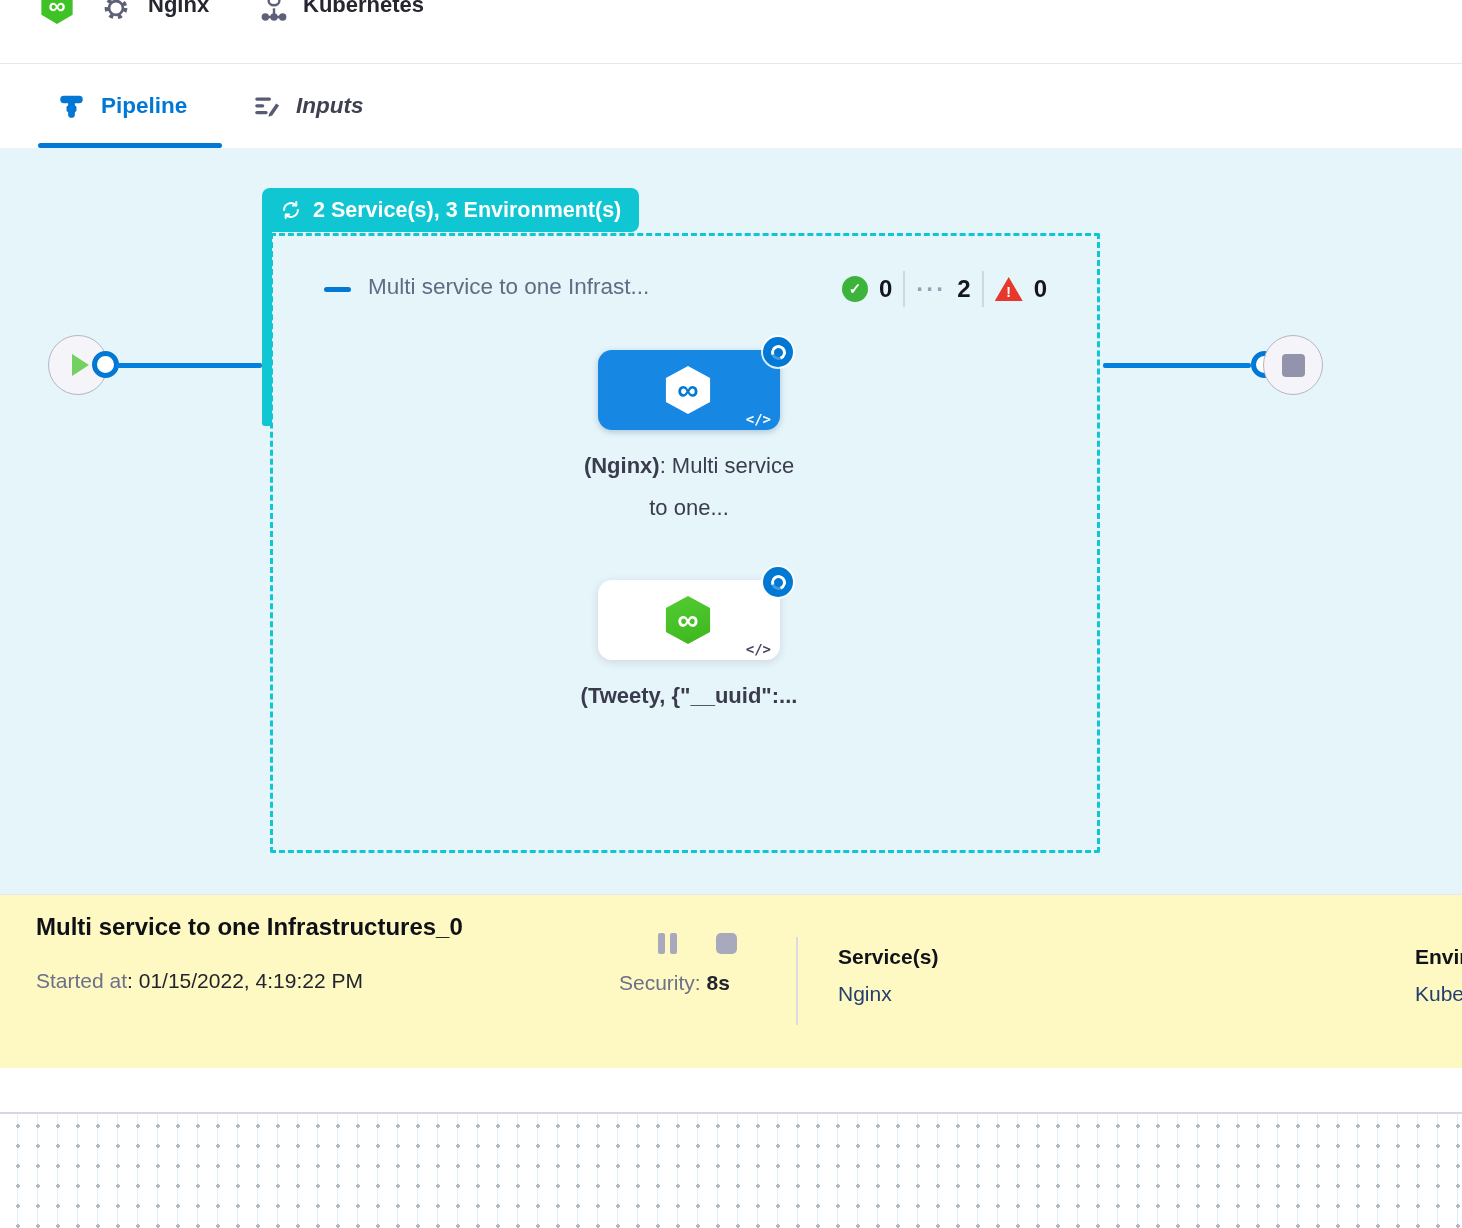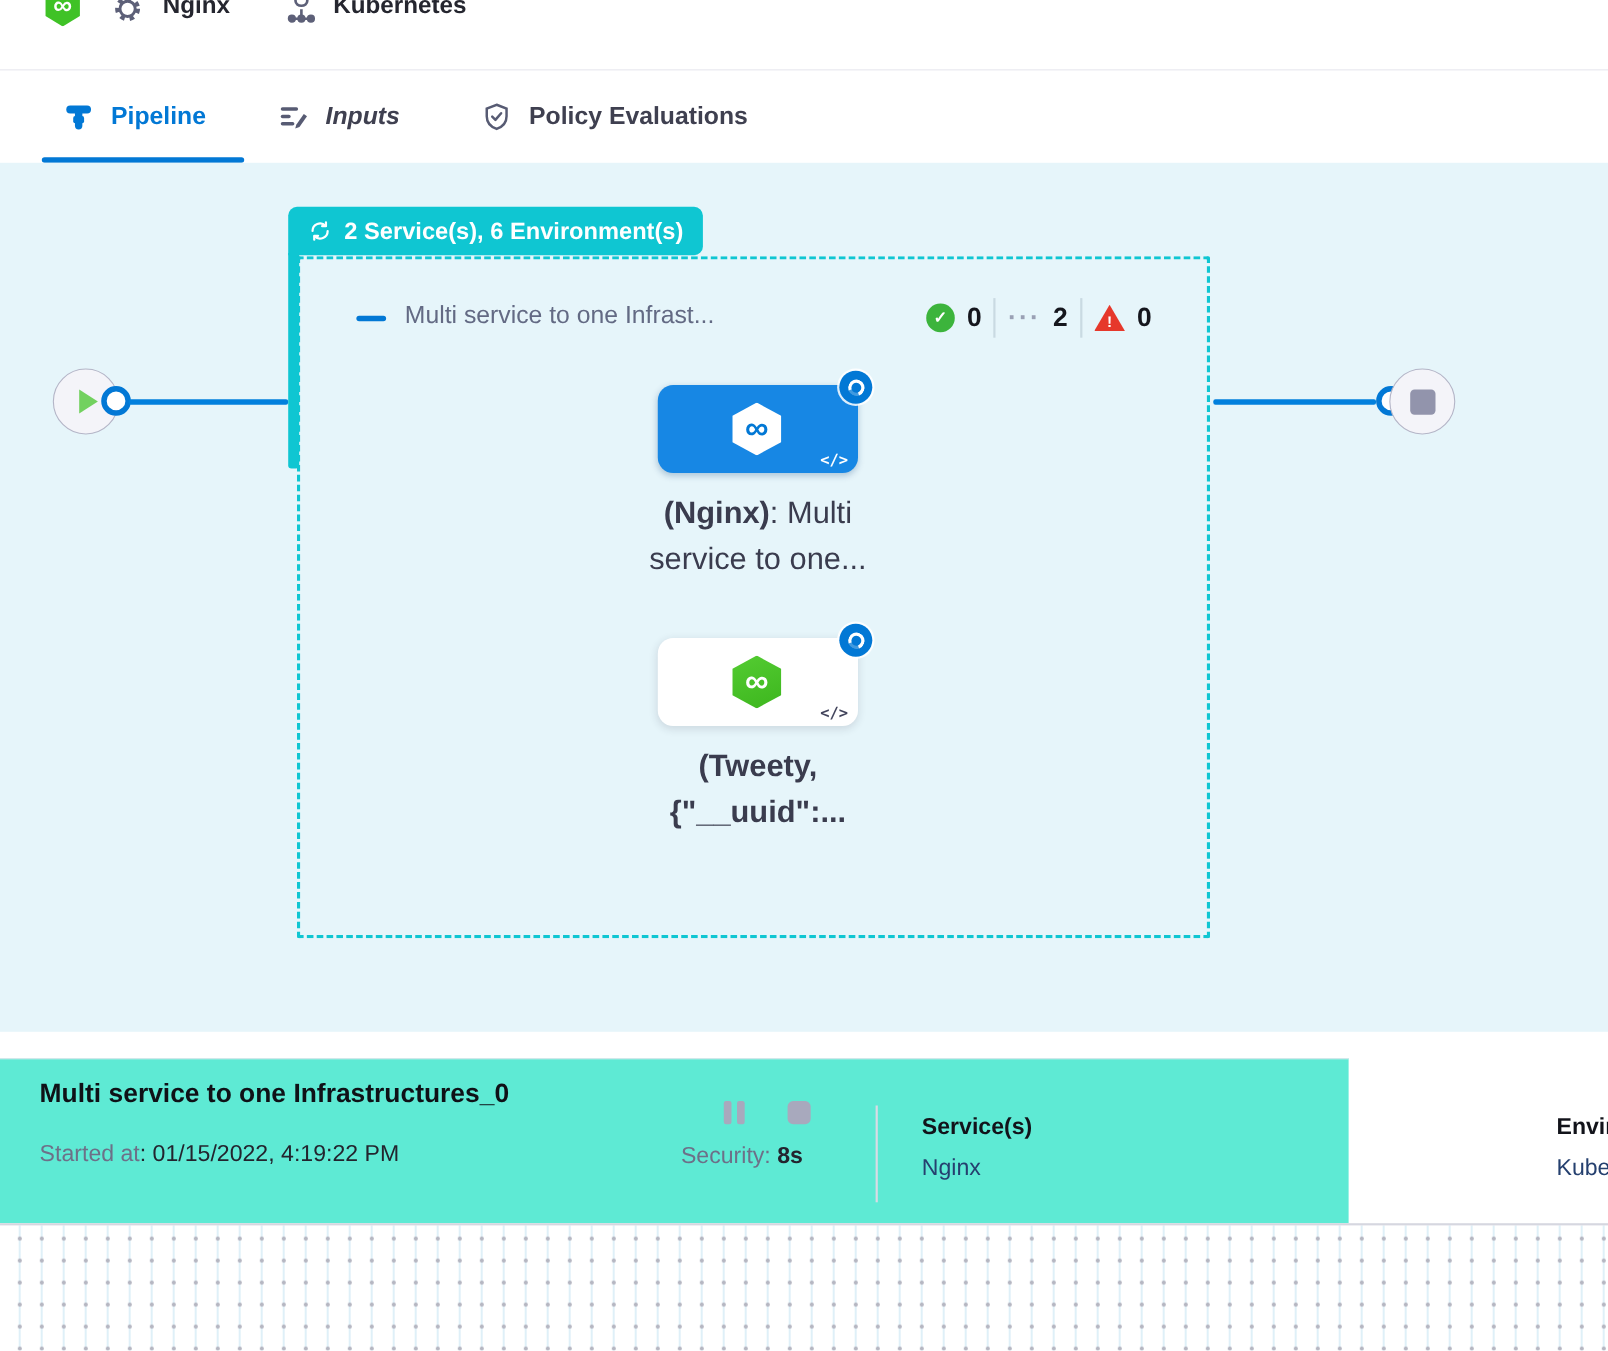--- a/index.html
+++ b/index.html
@@ -49,25 +49,25 @@
   .card-white{background:#fff;box-shadow:0 2px 8px rgba(40,41,61,.14);}
   .hexagon{position:absolute;left:67px;top:16px;width:46px;height:48px;
     clip-path:polygon(50% 0%,98% 25%,98% 75%,50% 100%,2% 75%,2% 25%);
     display:flex;align-items:center;justify-content:center;font-size:30px;font-weight:700;}
   .hex-white{background:#fff;color:#0278d5;}
   .hex-green{background:linear-gradient(160deg,#54cc32,#3db61e);color:#fff;}
   .code-glyph{position:absolute;right:9px;bottom:3px;font-family:"DejaVu Sans Mono",monospace;font-size:14px;font-weight:700;}
   .spinner{position:absolute;right:-13px;top:-13px;width:30px;height:30px;border-radius:50%;background:#0278d5;
     box-shadow:0 0 0 2px rgba(255,255,255,.85);display:flex;align-items:center;justify-content:center;cursor:pointer;}
   .spinner::after{content:"";width:15px;height:15px;border-radius:50%;border:3px solid #fff;border-bottom-color:rgba(255,255,255,.25);transform:rotate(25deg);box-sizing:border-box;}
-  .stage-label{position:absolute;width:224px;text-align:center;font-size:28px;line-height:42px;color:#3a3c4e;}
+  .stage-label{position:absolute;width:224px;text-align:center;font-size:22px;line-height:42px;color:#3a3c4e;}
   .stage-label b{font-weight:700;}
 
   
-  .footer{position:absolute;left:0;top:962px;width:1226px;height:174px;background:#5eead4;border-top:1px solid #e5e6ee;box-sizing:border-box;}
+  .footer{position:absolute;left:0;top:894px;width:1462px;height:174px;background:#fef9c3;border-top:1px solid #e5e6ee;box-sizing:border-box;}
   .f-title{position:absolute;left:36px;top:18px;font-size:24px;font-weight:700;color:#0f1117;}
   .f-started{position:absolute;left:36px;top:74px;font-size:21px;}
   .f-label{color:#6d7088;}
   .f-dark{color:#23242e;}
   .ctl-btn{position:absolute;top:38px;cursor:pointer;display:flex;gap:5px;}
   .bar{width:7px;height:21px;background:#a8a9bd;border-radius:2px;}
   .sqr{width:21px;height:21px;background:#a8a9bd;border-radius:5px;}
   .f-duration{position:absolute;left:619px;top:76px;font-size:21px;}
   .f-vdiv{position:absolute;left:796px;top:42px;width:2px;height:88px;background:#dadbe4;}
   .f-col-label{position:absolute;font-size:21px;font-weight:700;color:#12131a;}
@@ -118,46 +118,39 @@
     </div>
     <div class="tab" style="left:253px;font-style:italic;">
       <svg width="27" height="27" viewBox="0 0 24 24" fill="#575b73">
         <rect x="2" y="4" width="14" height="2.8" rx="1.4"></rect>
         <rect x="2" y="10" width="8" height="2.8" rx="1.4"></rect>
         <rect x="2" y="16" width="11" height="2.8" rx="1.4"></rect>
         <path d="M14.5 18.2 L20.6 9.4 l2.6 1.8 -6.1 8.8 -3.4 1.2 z"></path>
       </svg>
       <span class="lbl">Inputs</span>
     </div>
-    <div class="tab" style="left:438px;">
-      <svg width="27" height="27" viewBox="0 0 24 24" fill="none" stroke="#575b73" stroke-width="2">
-        <path d="M12 2 L20 5 v6.2 c0 5-3.4 8.6-8 10.3 C7.4 19.8 4 16.2 4 11.2 V5 z"></path>
-        <path d="M8.4 11.6 l2.6 2.6 4.6-5.4" stroke-linecap="round" stroke-linejoin="round"></path>
-      </svg>
-      <span class="lbl">Policy Evaluations</span>
-    </div>
     <div class="underline"></div>
   </div>
 
   <div class="canvas">
 
     <div class="node-circle" style="left:48px;top:187px;">
       <div class="play-tri"></div>
     </div>
     <div class="conn-ring" style="left:92px;top:203px;"></div>
     <div class="conn-line" style="left:117px;top:215px;width:145px;"></div>
 
     <div class="svc-badge">
       <svg width="22" height="22" viewBox="0 0 24 24" fill="none" stroke="#fff" stroke-width="2.2" stroke-linecap="round" stroke-linejoin="round">
         <path d="M4.5 12 a7.5 7.5 0 0 1 12.9-5.2"></path>
         <path d="M17.8 3.4 v3.8 h-3.8"></path>
         <path d="M19.5 12 a7.5 7.5 0 0 1 -12.9 5.2"></path>
         <path d="M6.2 20.6 v-3.8 h3.8"></path>
       </svg>
-      <span>2 Service(s), 6 Environment(s)</span>
+      <span>2 Service(s), 3 Environment(s)</span>
     </div>
     <div class="teal-strip"></div>
 
     <div class="dashed-box"></div>
 
     <div class="collapse-minus"></div>
     <div class="group-title">Multi service to one Infrast...</div>
 
     <div class="counters">
       <div class="ok-circle">

